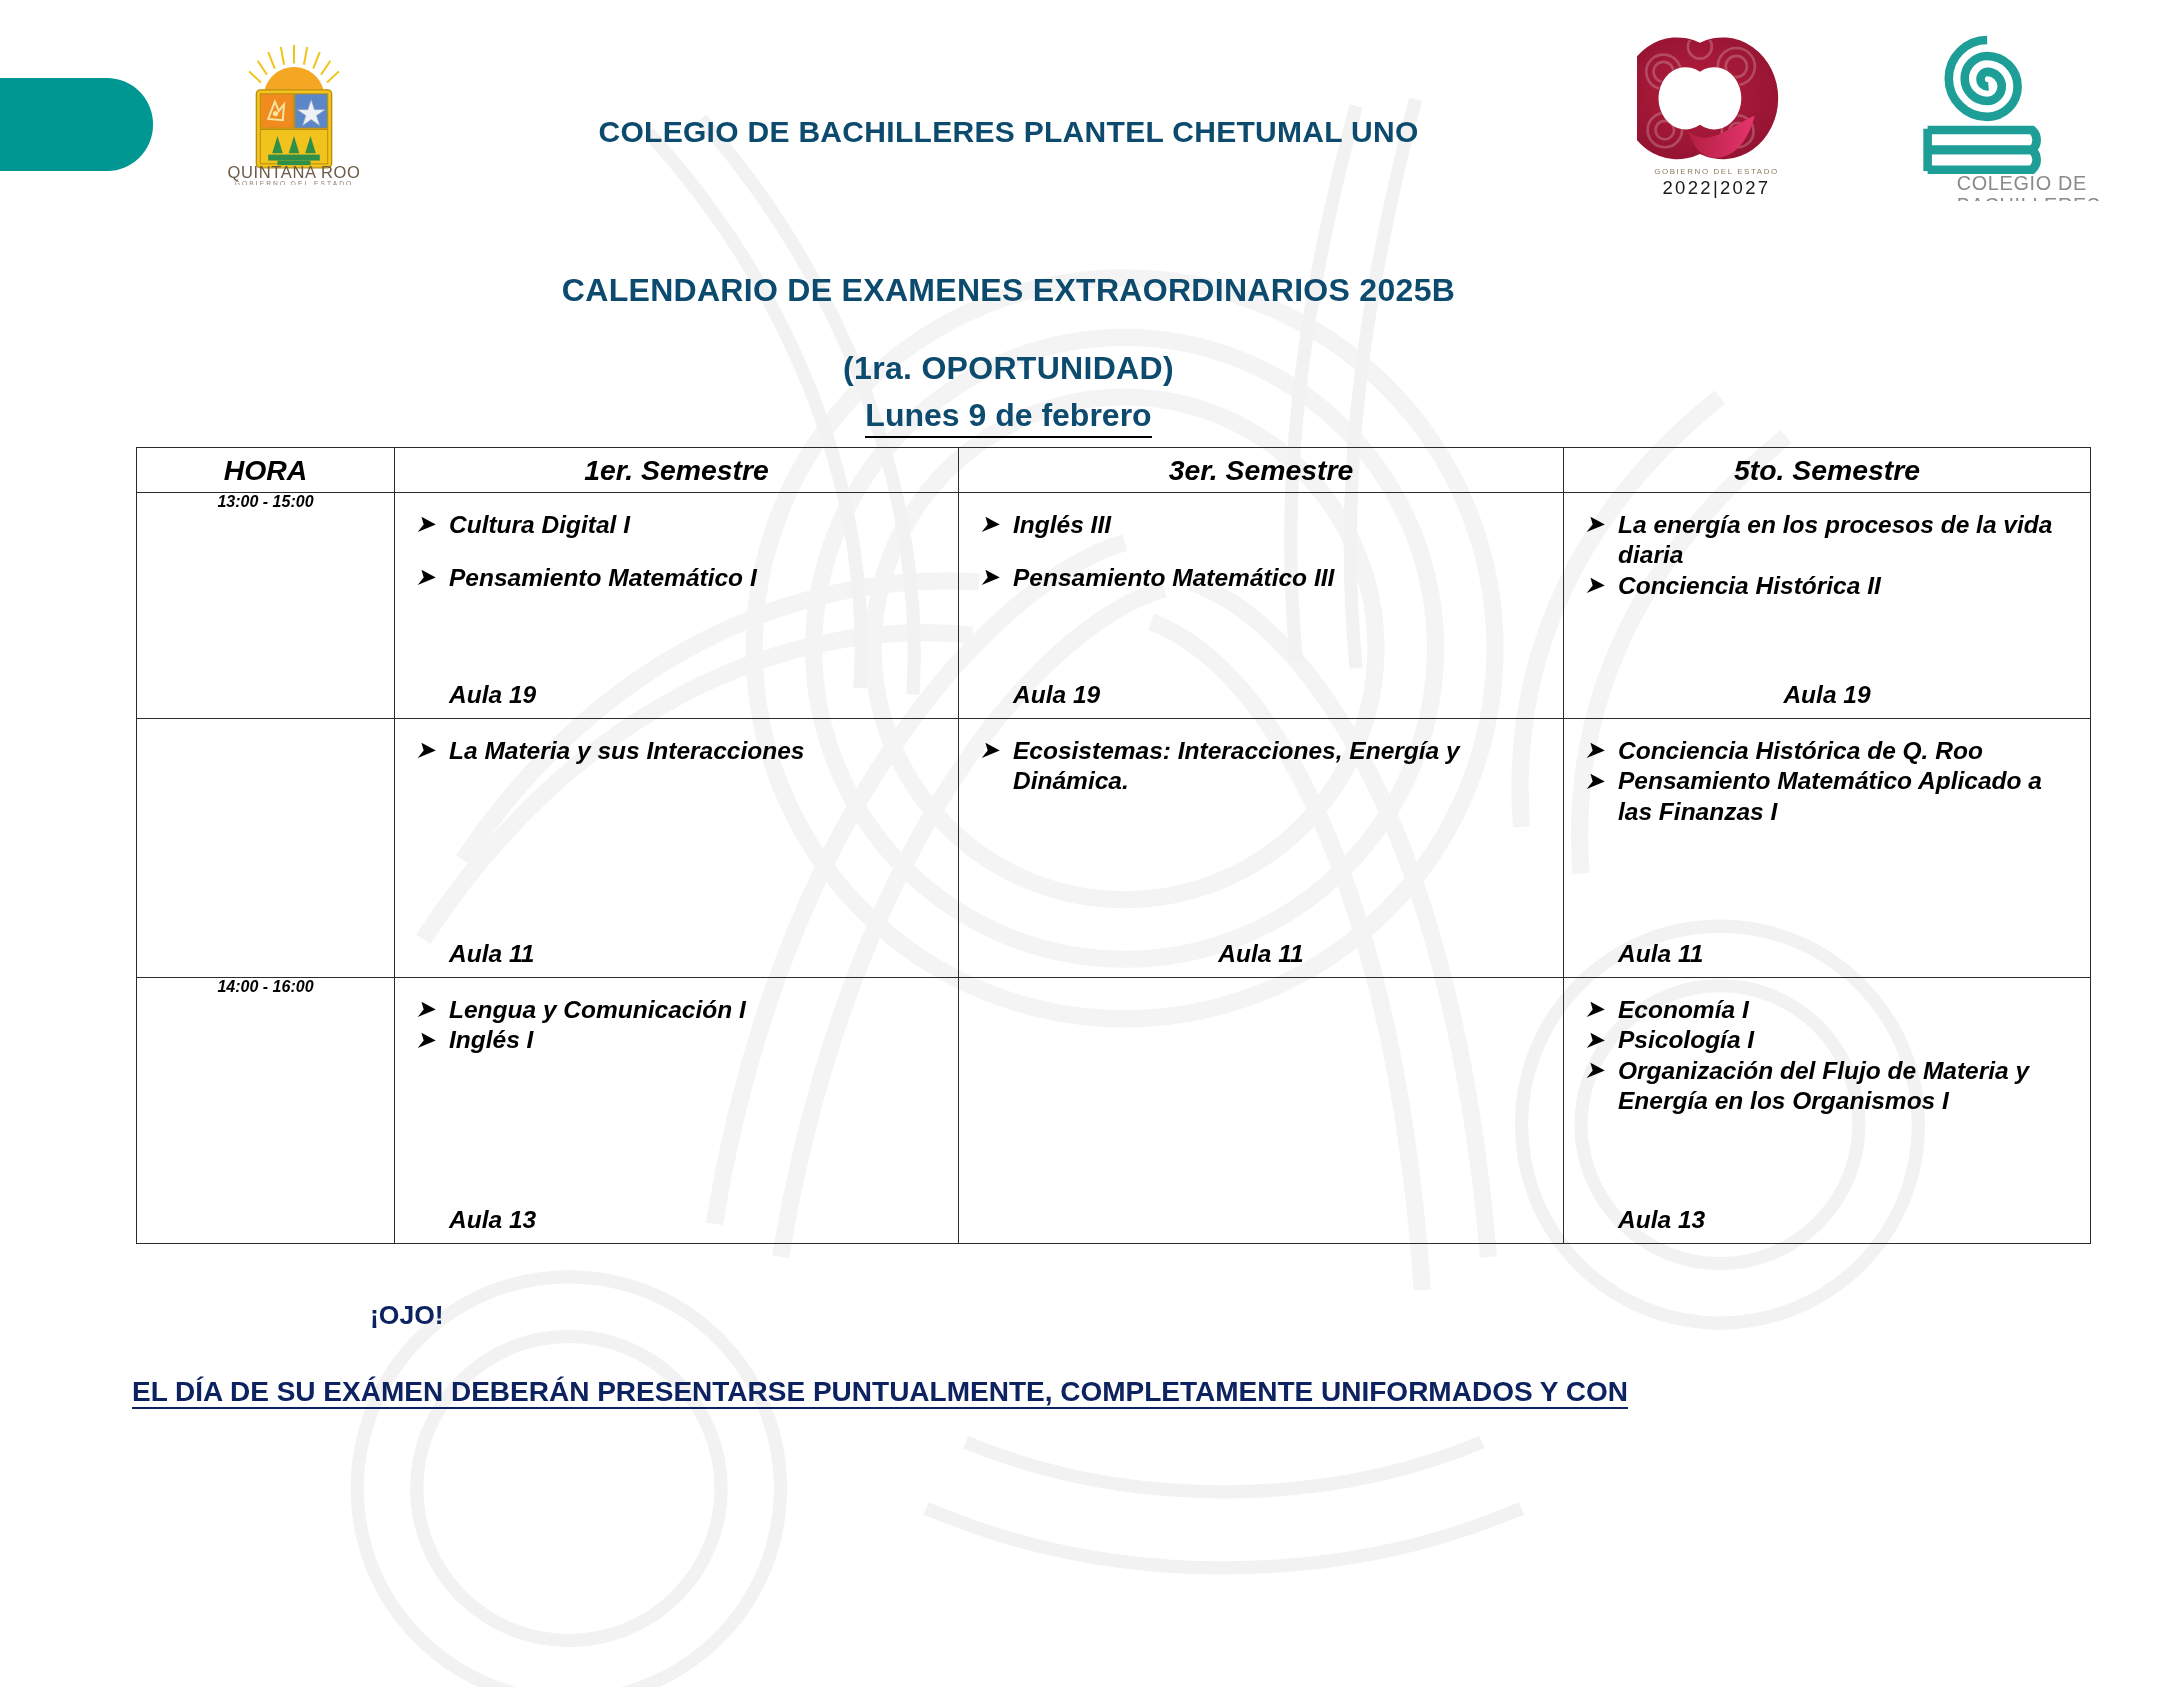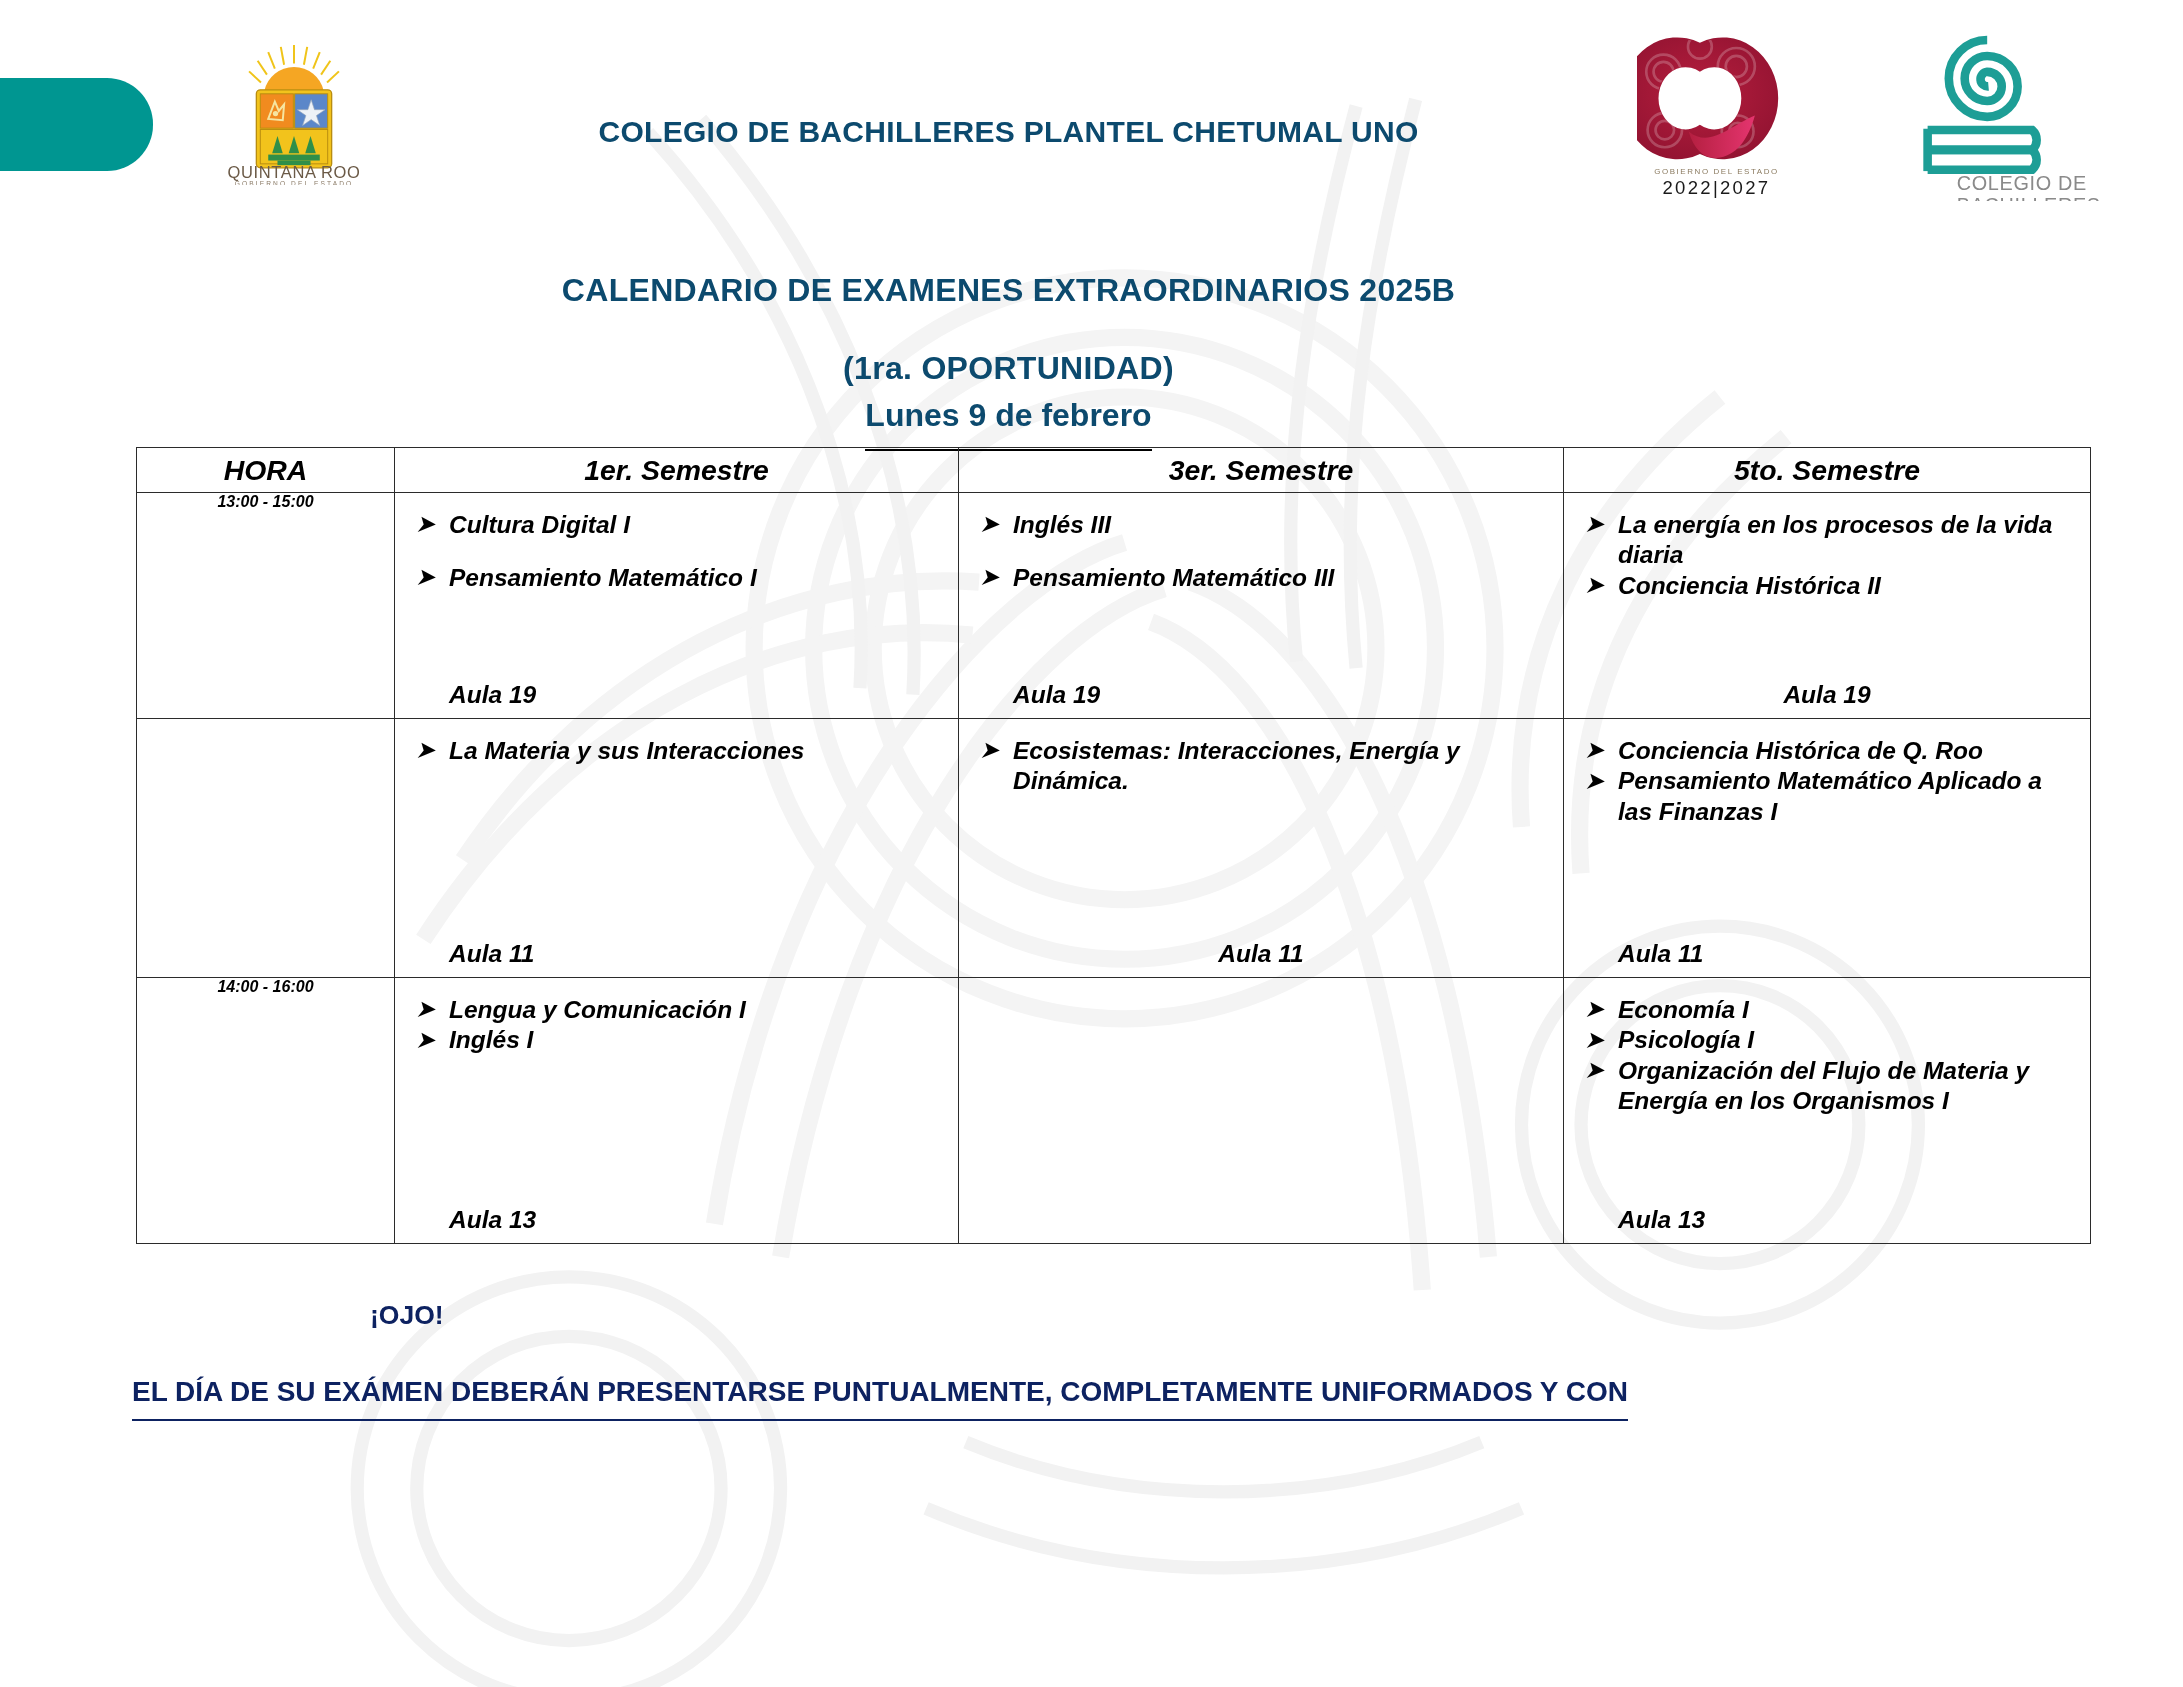--- a/index.html
+++ b/index.html
@@ -89,21 +89,21 @@
     letter-spacing: 0.3px;
   }
   #day-title {
     left: 370px;
     top: 357px;
     width: 1277px;
     font-size: 32px;
   }
   #day-title span {
     border-bottom: 2.6px solid #000;
-    padding-bottom: 16px;
+    padding-bottom: 3px;
   }
 
   
   #exam-table {
     position: absolute;
     left: 136px;
     top: 447px;
     width: 1955px;
     border-collapse: collapse;
     z-index: 4;
@@ -209,21 +209,21 @@
   }
   #notice {
     left: 132px;
     top: 1373px;
     width: 1919px;
     font-size: 28px;
     line-height: 1.33;
   }
   #notice span {
     border-bottom: 2.6px solid #0d2261;
-    padding-bottom: 12px;
+    padding-bottom: 0;
   }
 </style>
 </head>
 <body>
 
 <svg id="watermark" viewBox="0 0 3300 2550" xmlns="http://www.w3.org/2000/svg">
   <rect x="0" y="0" width="3300" height="2550" fill="#ffffff"></rect>
   <g stroke="#f4f4f4" stroke-width="26" fill="none" opacity="1">
 
     <circle cx="1700" cy="980" r="560"></circle>

